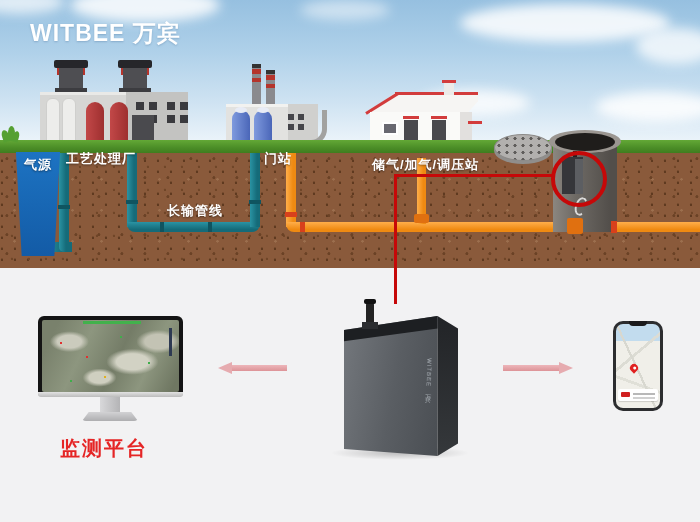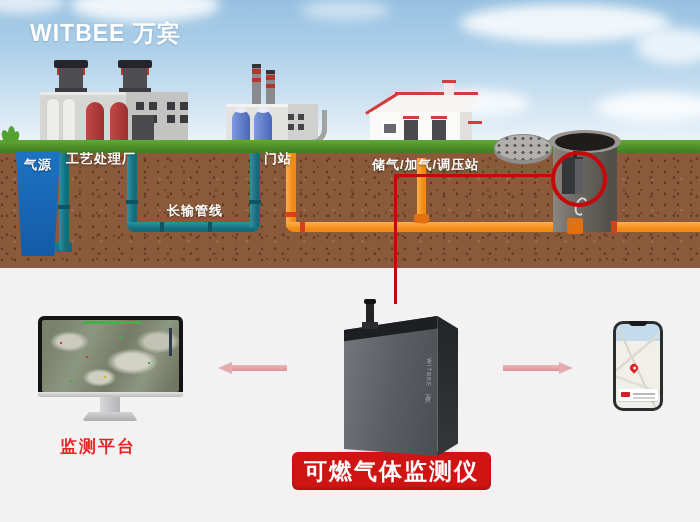--- a/index.html
+++ b/index.html
@@ -131,21 +131,21 @@
         linear-gradient(115deg,#79816c 10%,#8d967f 32%,#747c67 55%,#8d967f 75%,#6f7762 95%);}
   .mon-green{position:absolute;left:30%;top:1px;width:42%;height:3px;background:#42b14c;}
   .mon-bar{position:absolute;right:7px;top:8px;width:3px;height:28px;background:#2e3a52;}
   .mon-dots{position:absolute;left:18px;top:22px;width:2px;height:2px;background:#e03030;
       box-shadow:26px 14px #e03030,60px -6px #3fae4a,88px 20px #3fae4a,44px 34px #e0b020,10px 38px #3fae4a;}
   .mon-chrome{left:38px;top:392px;width:145px;height:5px;background:linear-gradient(180deg,#e2e2e2,#bcbcbc);border-radius:0 0 3px 3px;}
   .mon-neck{left:100px;top:397px;width:20px;height:15px;background:linear-gradient(90deg,#d8d8da,#b4b4b6);}
   .mon-base{left:82px;top:412px;width:56px;height:9px;background:linear-gradient(180deg,#d2d2d4,#aeaeb0);
       border-radius:4px;clip-path:polygon(12% 0,88% 0,100% 100%,0 100%);}
 
-  .red-label{color:#e52525;font-size:17px;font-weight:bold;letter-spacing:2px;white-space:nowrap;}
+  .red-label{color:#e52525;font-size:20px;font-weight:bold;letter-spacing:2px;white-space:nowrap;}
 
   
   .device{left:344px;top:316px;width:114px;height:140px;z-index:5;}
   .dev-front{position:absolute;left:0;top:0;width:100%;height:100%;
       clip-path:polygon(0 10%,82% 0,82% 100%,0 95%);
       background:linear-gradient(100deg,#74787d 0%,#5a5e63 45%,#44484d 100%);}
   .dev-cap{position:absolute;left:0;top:0;width:100%;height:100%;
       clip-path:polygon(0 10%,82% 0,82% 9%,0 18%);background:#1d1f22;}
   .dev-side{position:absolute;left:0;top:0;width:100%;height:100%;
       clip-path:polygon(82% 0,100% 9%,100% 91%,82% 100%);
@@ -333,21 +333,20 @@
   </div>
 
   <div class="abs dev-shadow"></div>
   <div class="abs device">
     <div class="dev-front"></div>
     <div class="dev-cap"></div>
     <div class="dev-side"></div>
     <div class="dev-antenna"></div>
     <div class="dev-side-text">WITBEE 万宾</div>
   </div>
-  <div class="abs banner">可燃气体监测仪</div>
 
   <div class="abs arrow arrow-right" style="left:503px;top:362px;width:70px;">
     <div class="shaft"></div>
       <div class="head"></div>
   </div>
 
   <div class="abs phone">
     <div class="phone-screen">
       <div class="map-pin"></div>
       <div class="phone-card"></div>

